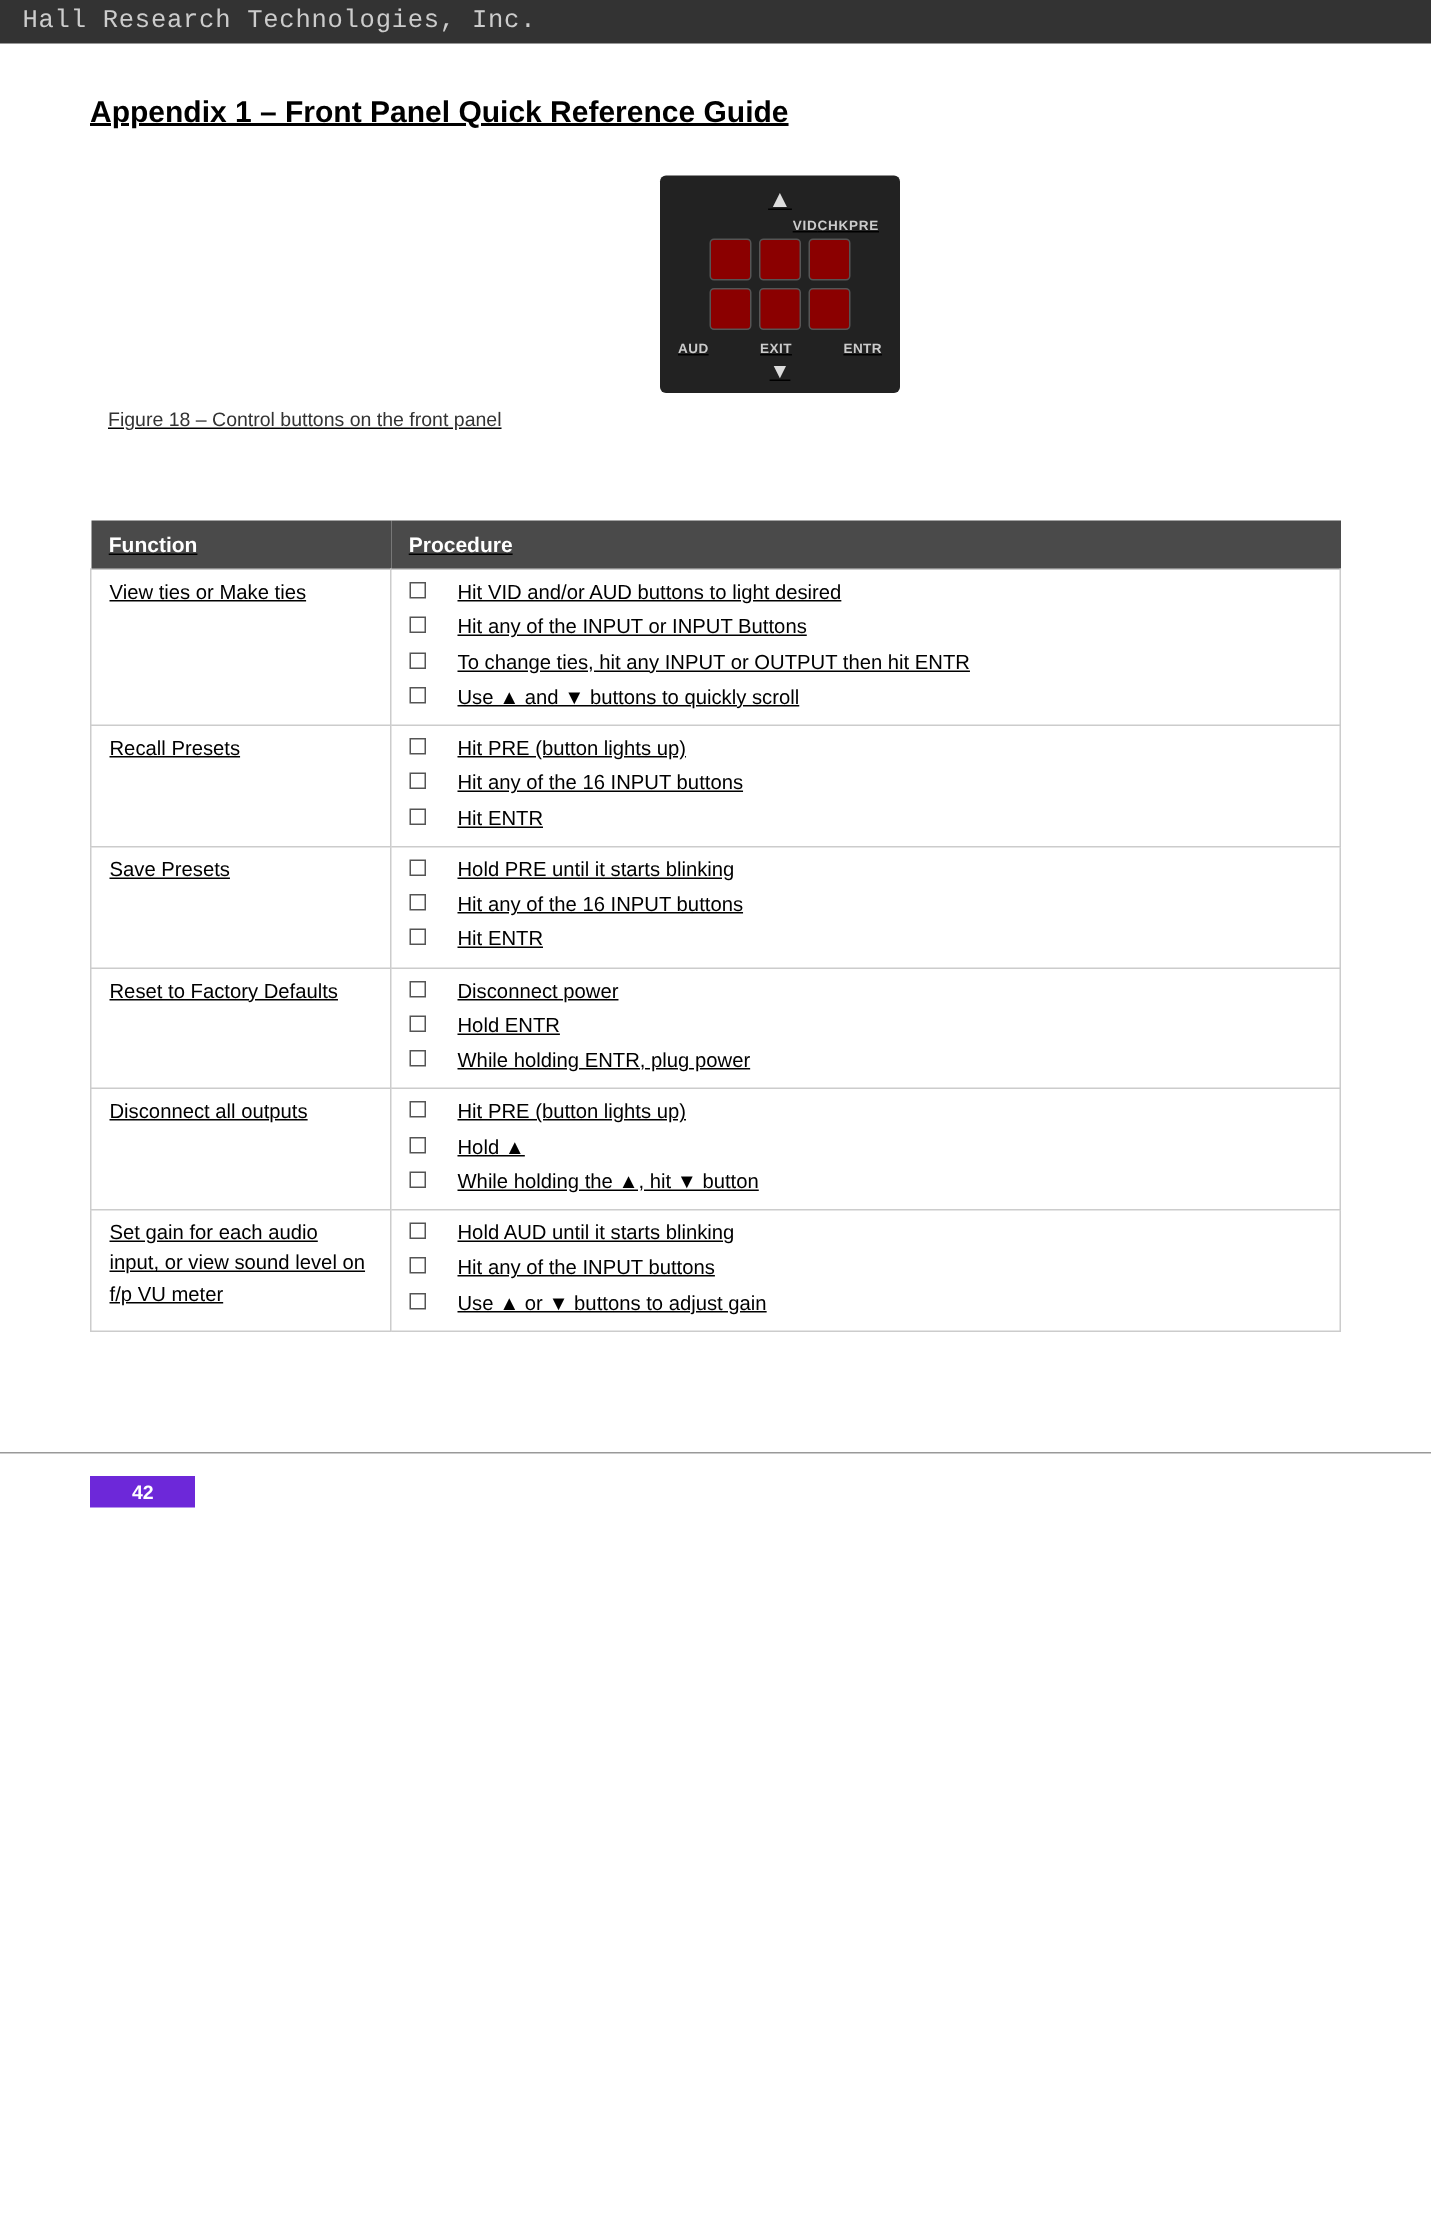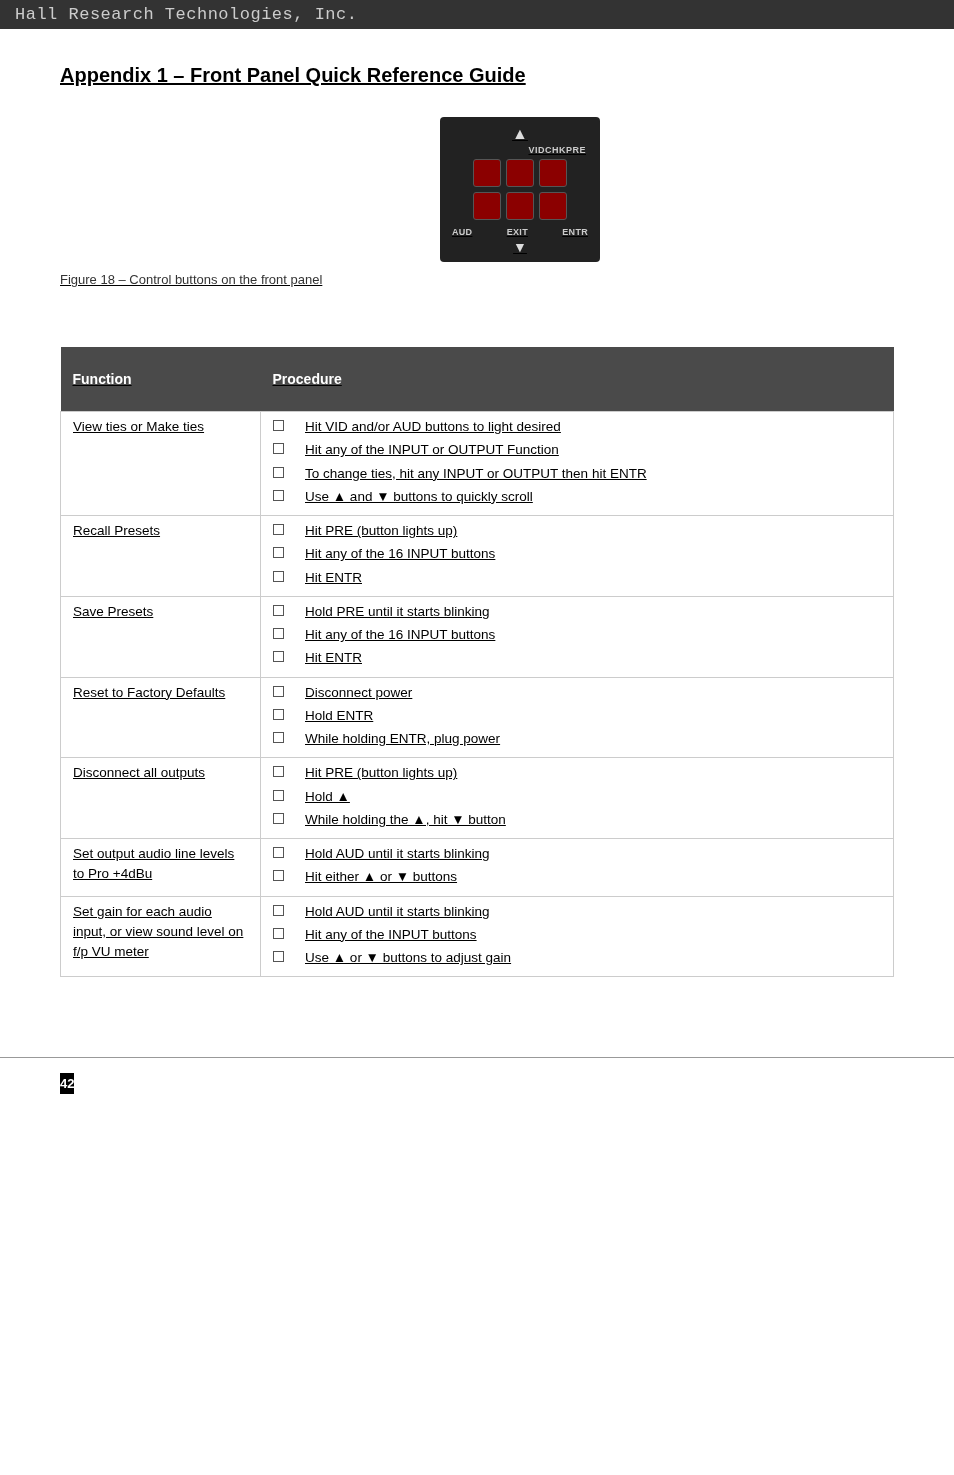--- a/index.html
+++ b/index.html
@@ -100,32 +100,33 @@
       color: #ddd;
       font-size: 14px;
       text-align: center;
       margin-top: 2px;
     }
 
     .figure-caption-static {
       font-size: 13px;
       color: #333;
       margin-top: 8px;
+      margin-left: 12px;
     }
 
     .table-container {
       width: 100%;
       border-collapse: collapse;
       margin-top: 20px;
     }
 
     .table-container th {
       background: #4a4a4a;
       color: #fff;
-      padding: 24px 12px;
+      padding: 8px 12px;
       text-align: left;
       font-size: 14px;
       font-weight: bold;
     }
 
     .table-container td {
       padding: 5px 12px;
       vertical-align: top;
       border: 1px solid #ccc;
       font-size: 13.5px;
@@ -173,23 +174,23 @@
       line-height: 1.5;
     }
 
     .page-footer {
       padding: 15px 60px;
       border-top: 1px solid #999;
       margin-top: 40px;
     }
 
     .page-num {
-      background: #000000;
+      background: #6d28d9;
       color: #fff;
-      padding: 3px 0;
+      padding: 3px 28px;
       font-size: 13px;
       font-weight: bold;
       display: inline-block;
     }
   </style>
 </head>
 <body>
 
 <div class="header-bar">
   <span>Hall Research Technologies, Inc.</span>
@@ -240,21 +241,21 @@
     <tr>
           <td class="func-col"><span class="func-name">View ties or Make ties</span></td>
           <td class="proc-col">
             <ul class="bullet-list">
               <li>
                 <span class="bullet-sq"></span>
                 <span>Hit VID and/or AUD buttons to light desired</span>
               </li>
               <li>
                 <span class="bullet-sq"></span>
-                <span>Hit any of the INPUT or OUTPUT Function</span>
+                <span>Hit any of the INPUT or INPUT Buttons</span>
               </li>
               <li>
                 <span class="bullet-sq"></span>
                 <span>To change ties, hit any INPUT or OUTPUT then hit ENTR</span>
               </li>
               <li>
                 <span class="bullet-sq"></span>
                 <span>Use ▲ and ▼ buttons to quickly scroll</span>
               </li>
             </ul>
@@ -325,35 +326,20 @@
                 <span class="bullet-sq"></span>
                 <span>Hit PRE (button lights up)</span>
               </li>
               <li>
                 <span class="bullet-sq"></span>
                 <span>Hold ▲</span>
               </li>
               <li>
                 <span class="bullet-sq"></span>
                 <span>While holding the ▲, hit ▼ button</span>
-              </li>
-            </ul>
-          </td>
-        </tr>
-        <tr>
-          <td class="func-col"><span class="func-name">Set output audio line levels to Pro +4dBu</span></td>
-          <td class="proc-col">
-            <ul class="bullet-list">
-              <li>
-                <span class="bullet-sq"></span>
-                <span>Hold AUD until it starts blinking</span>
-              </li>
-              <li>
-                <span class="bullet-sq"></span>
-                <span>Hit either ▲ or ▼ buttons</span>
               </li>
             </ul>
           </td>
         </tr>
         <tr>
           <td class="func-col"><span class="func-name">Set gain for each audio input, or view sound level on f/p VU meter</span></td>
           <td class="proc-col">
             <ul class="bullet-list">
               <li>
                 <span class="bullet-sq"></span>

